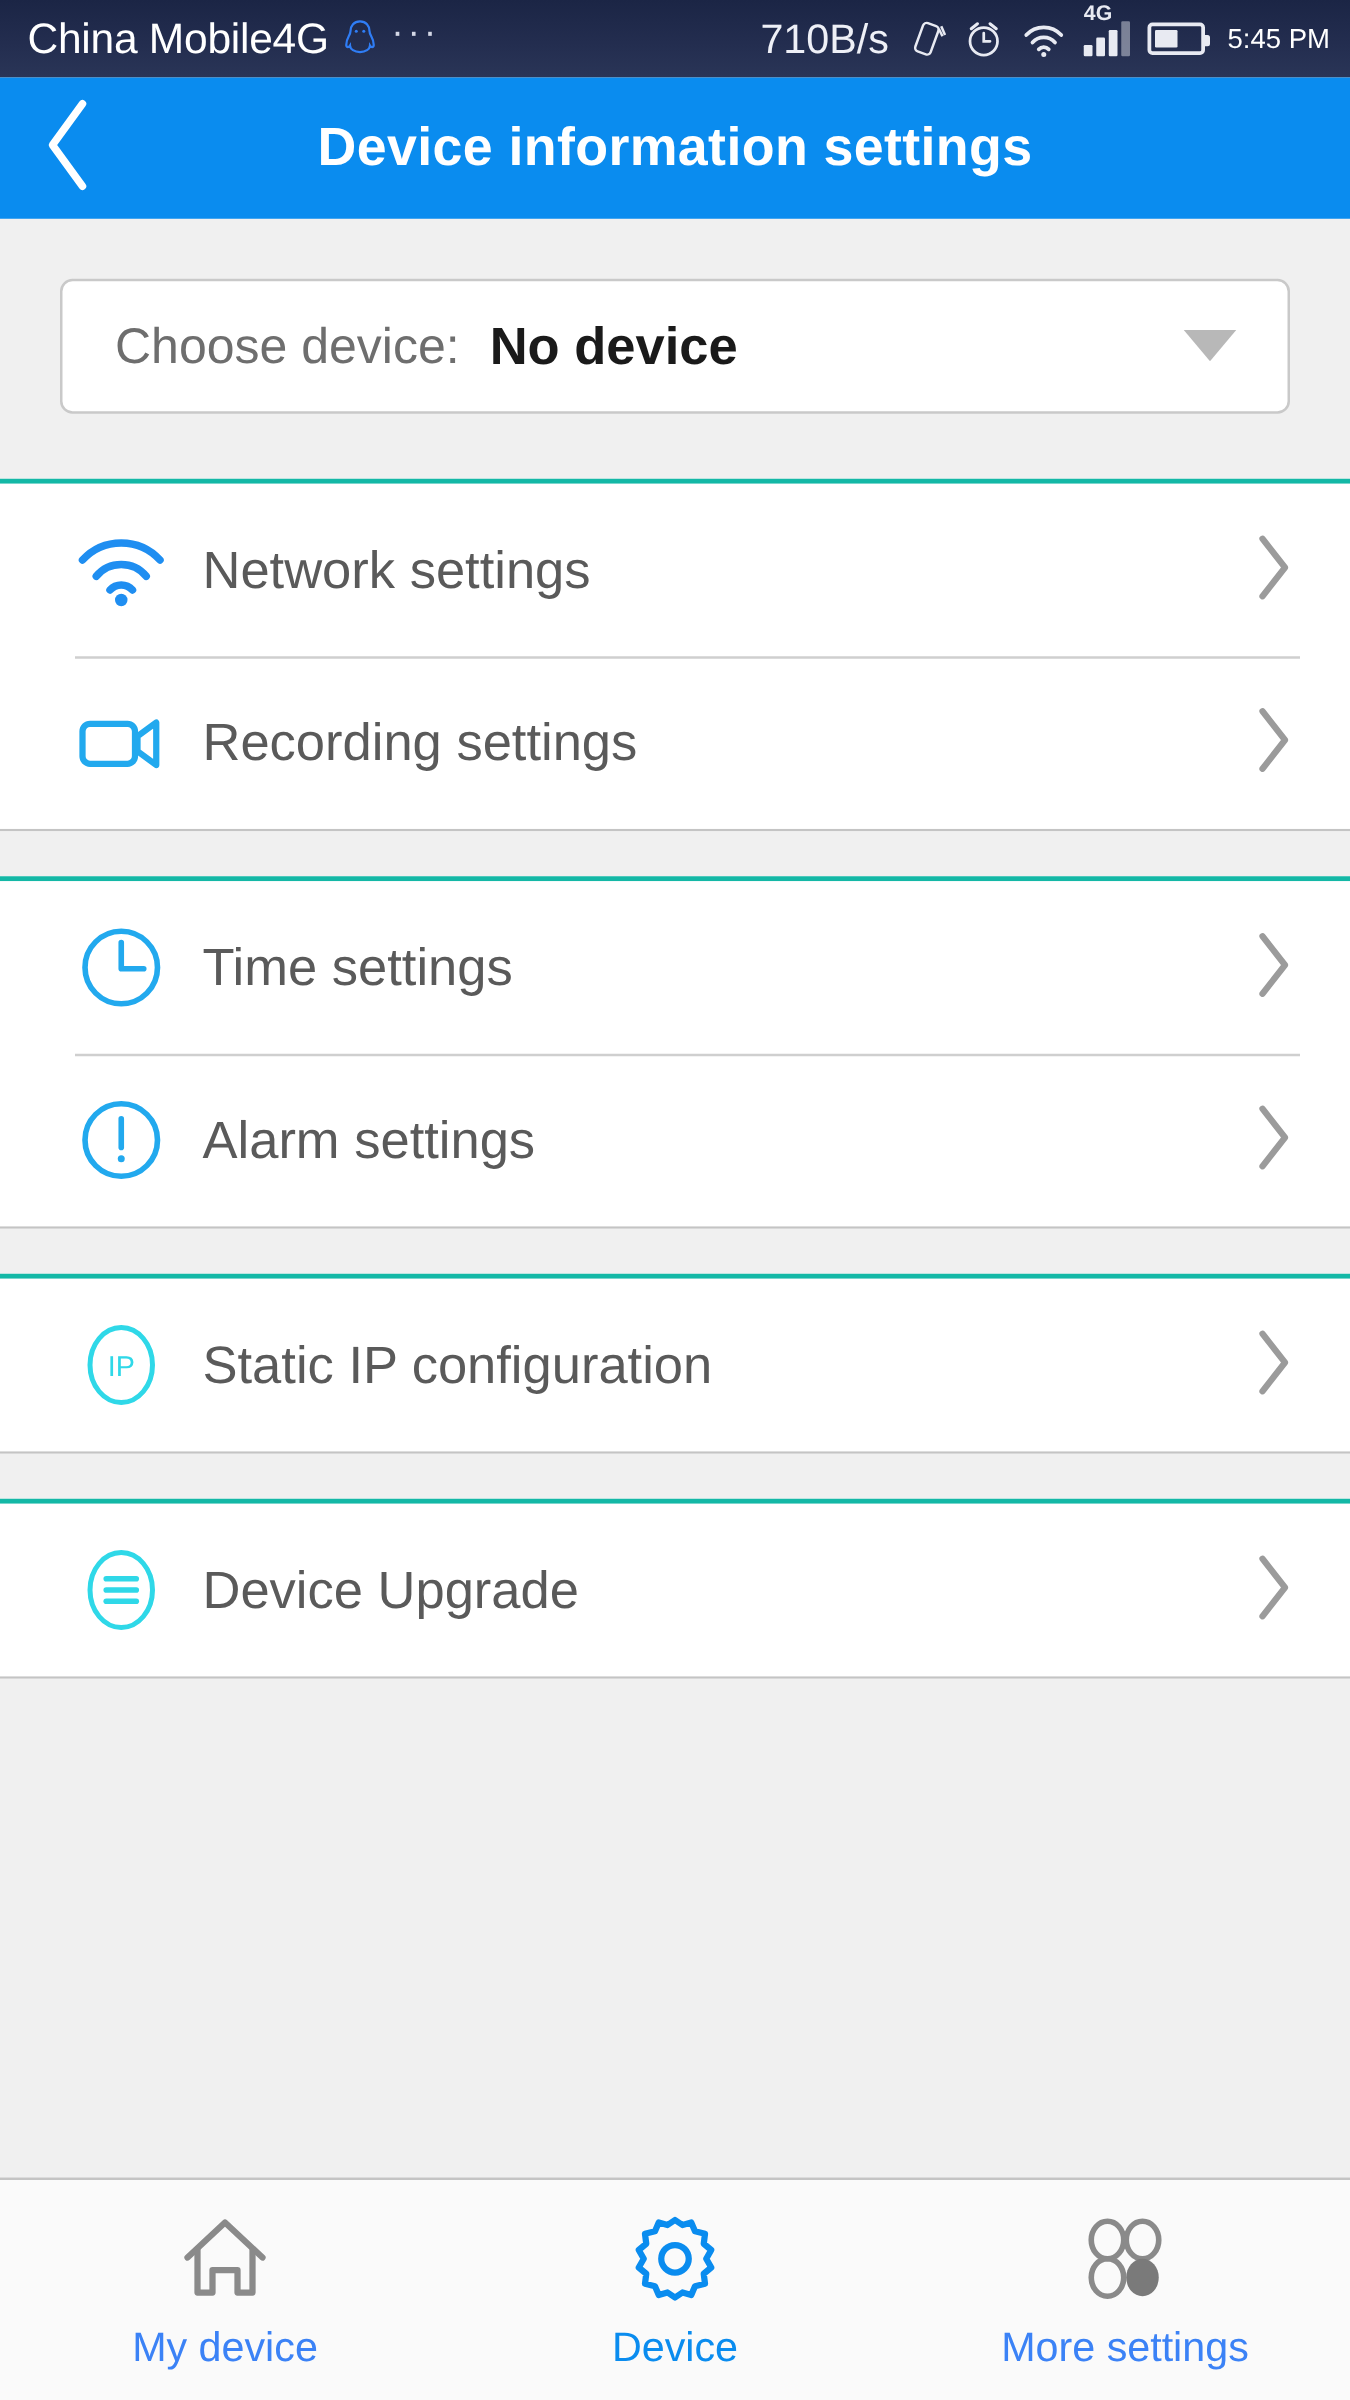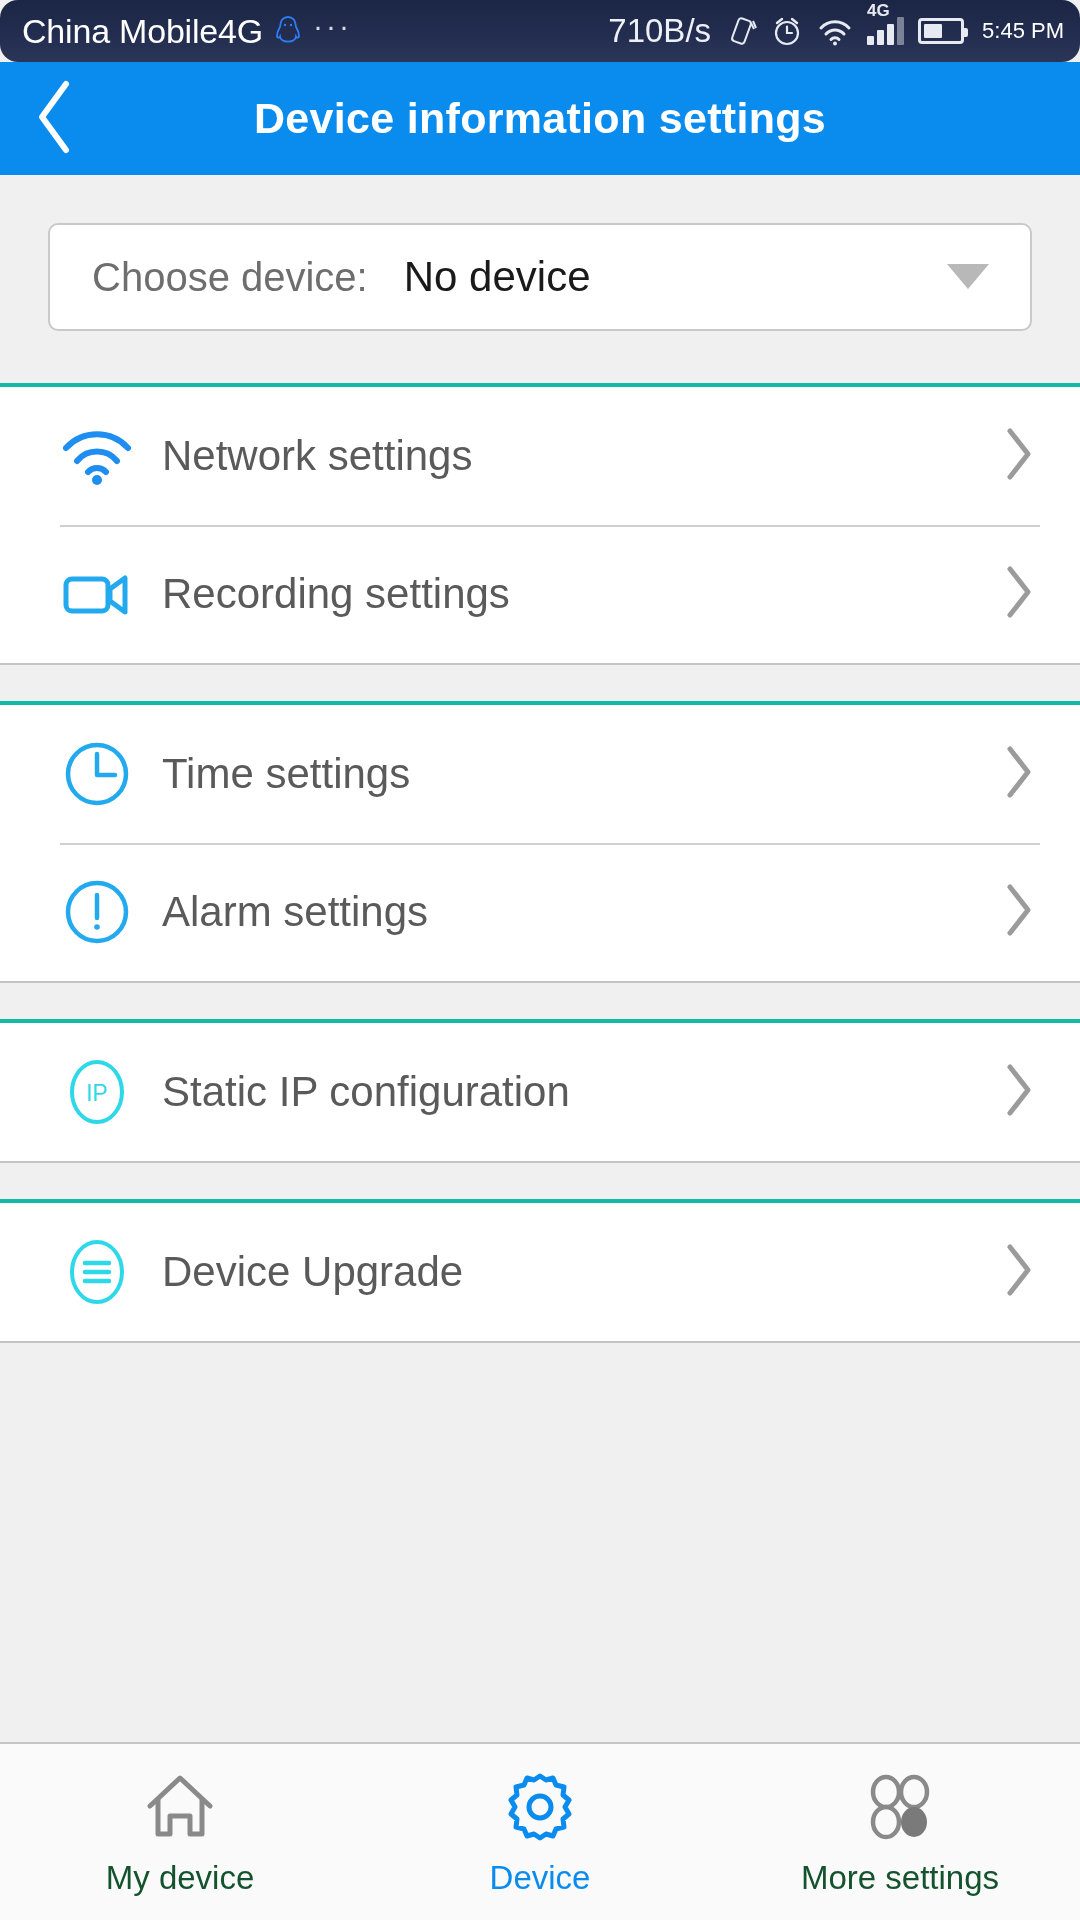--- a/index.html
+++ b/index.html
@@ -11,21 +11,20 @@
     position:relative;
   }
 
   
   .statusbar{
     height:62px; width:100%;
     background:linear-gradient(180deg,#1b2545 0%,#232d4f 55%,#2a3557 100%);
     display:flex; align-items:center;
     padding:0 16px 0 22px;
     color:#ffffff;
-    border-radius:18px;
   }
   .sb-left{ display:flex; align-items:center; gap:12px; flex:0 0 auto; }
   .sb-carrier{ font-size:34px; letter-spacing:-.2px; white-space:nowrap; }
   .sb-qq{ width:26px; height:32px; position:relative; flex:0 0 auto; }
   .sb-qq svg{ display:block; }
   .sb-dots{ font-size:30px; color:#d4d8e6; letter-spacing:3px; line-height:12px; padding-bottom:10px;}
   .sb-right{ margin-left:auto; display:flex; align-items:center; gap:14px; }
   .sb-speed{ font-size:33px; color:#eef0f7; white-space:nowrap; margin-right:2px;}
   .sb-icon{ display:flex; align-items:center; justify-content:center; flex:0 0 auto; }
   .sb-time{ font-size:22px; color:#ffffff; white-space:nowrap; margin-left:4px;}
@@ -51,21 +50,21 @@
   }
 
   
   .select-zone{ background:#f0f0f0; padding:48px 48px 52px 48px; }
   .select-card{
     height:108px; background:#ffffff;
     border:2px solid #c9c9c9; border-radius:10px;
     display:flex; align-items:center; padding:0 36px 0 42px;
   }
   .sel-label{ font-size:40px; color:#6e6e6e; }
-  .sel-value{ font-size:42px; color:#1a1a1a; margin-left:36px; font-weight:400; }
+  .sel-value{ font-size:42px; color:#1a1a1a; margin-left:24px; font-weight:700; }
   .sel-caret{ margin-left:auto; }
 
   
   .list-group{ background:#ffffff; border-top:4px solid #14b8a6; border-bottom:2px solid #c4c4c4; }
   .group-gap{ height:36px; background:#f0f0f0; }
   .row{
     height:138px; display:flex; align-items:center;
     padding:0 44px 0 60px; position:relative; background:#ffffff;
   }
   .row + .row:before{
@@ -82,21 +81,21 @@
     position:absolute; left:0; bottom:0; width:100%; height:178px;
     background:#fafafa; border-top:2px solid #c4c4c4;
     display:flex; align-items:center;
   }
   .nav-item{
     flex:1 1 0; height:100%;
     display:flex; flex-direction:column; align-items:center; justify-content:center;
     gap:14px;
   }
   .nav-icon{ height:78px; display:flex; align-items:center; justify-content:center; }
-  .nav-label{ font-size:33px; color:#14532d; white-space:nowrap; }
+  .nav-label{ font-size:33px; color:#3b82f6; white-space:nowrap; }
   .nav-item.active .nav-label{ color:#0a8cef; }
 
   .page{ display:flex; flex-direction:column; height:1920px; }
 </style>
 </head>
 <body>
 
 <div class="page">
 
   <div class="statusbar">

